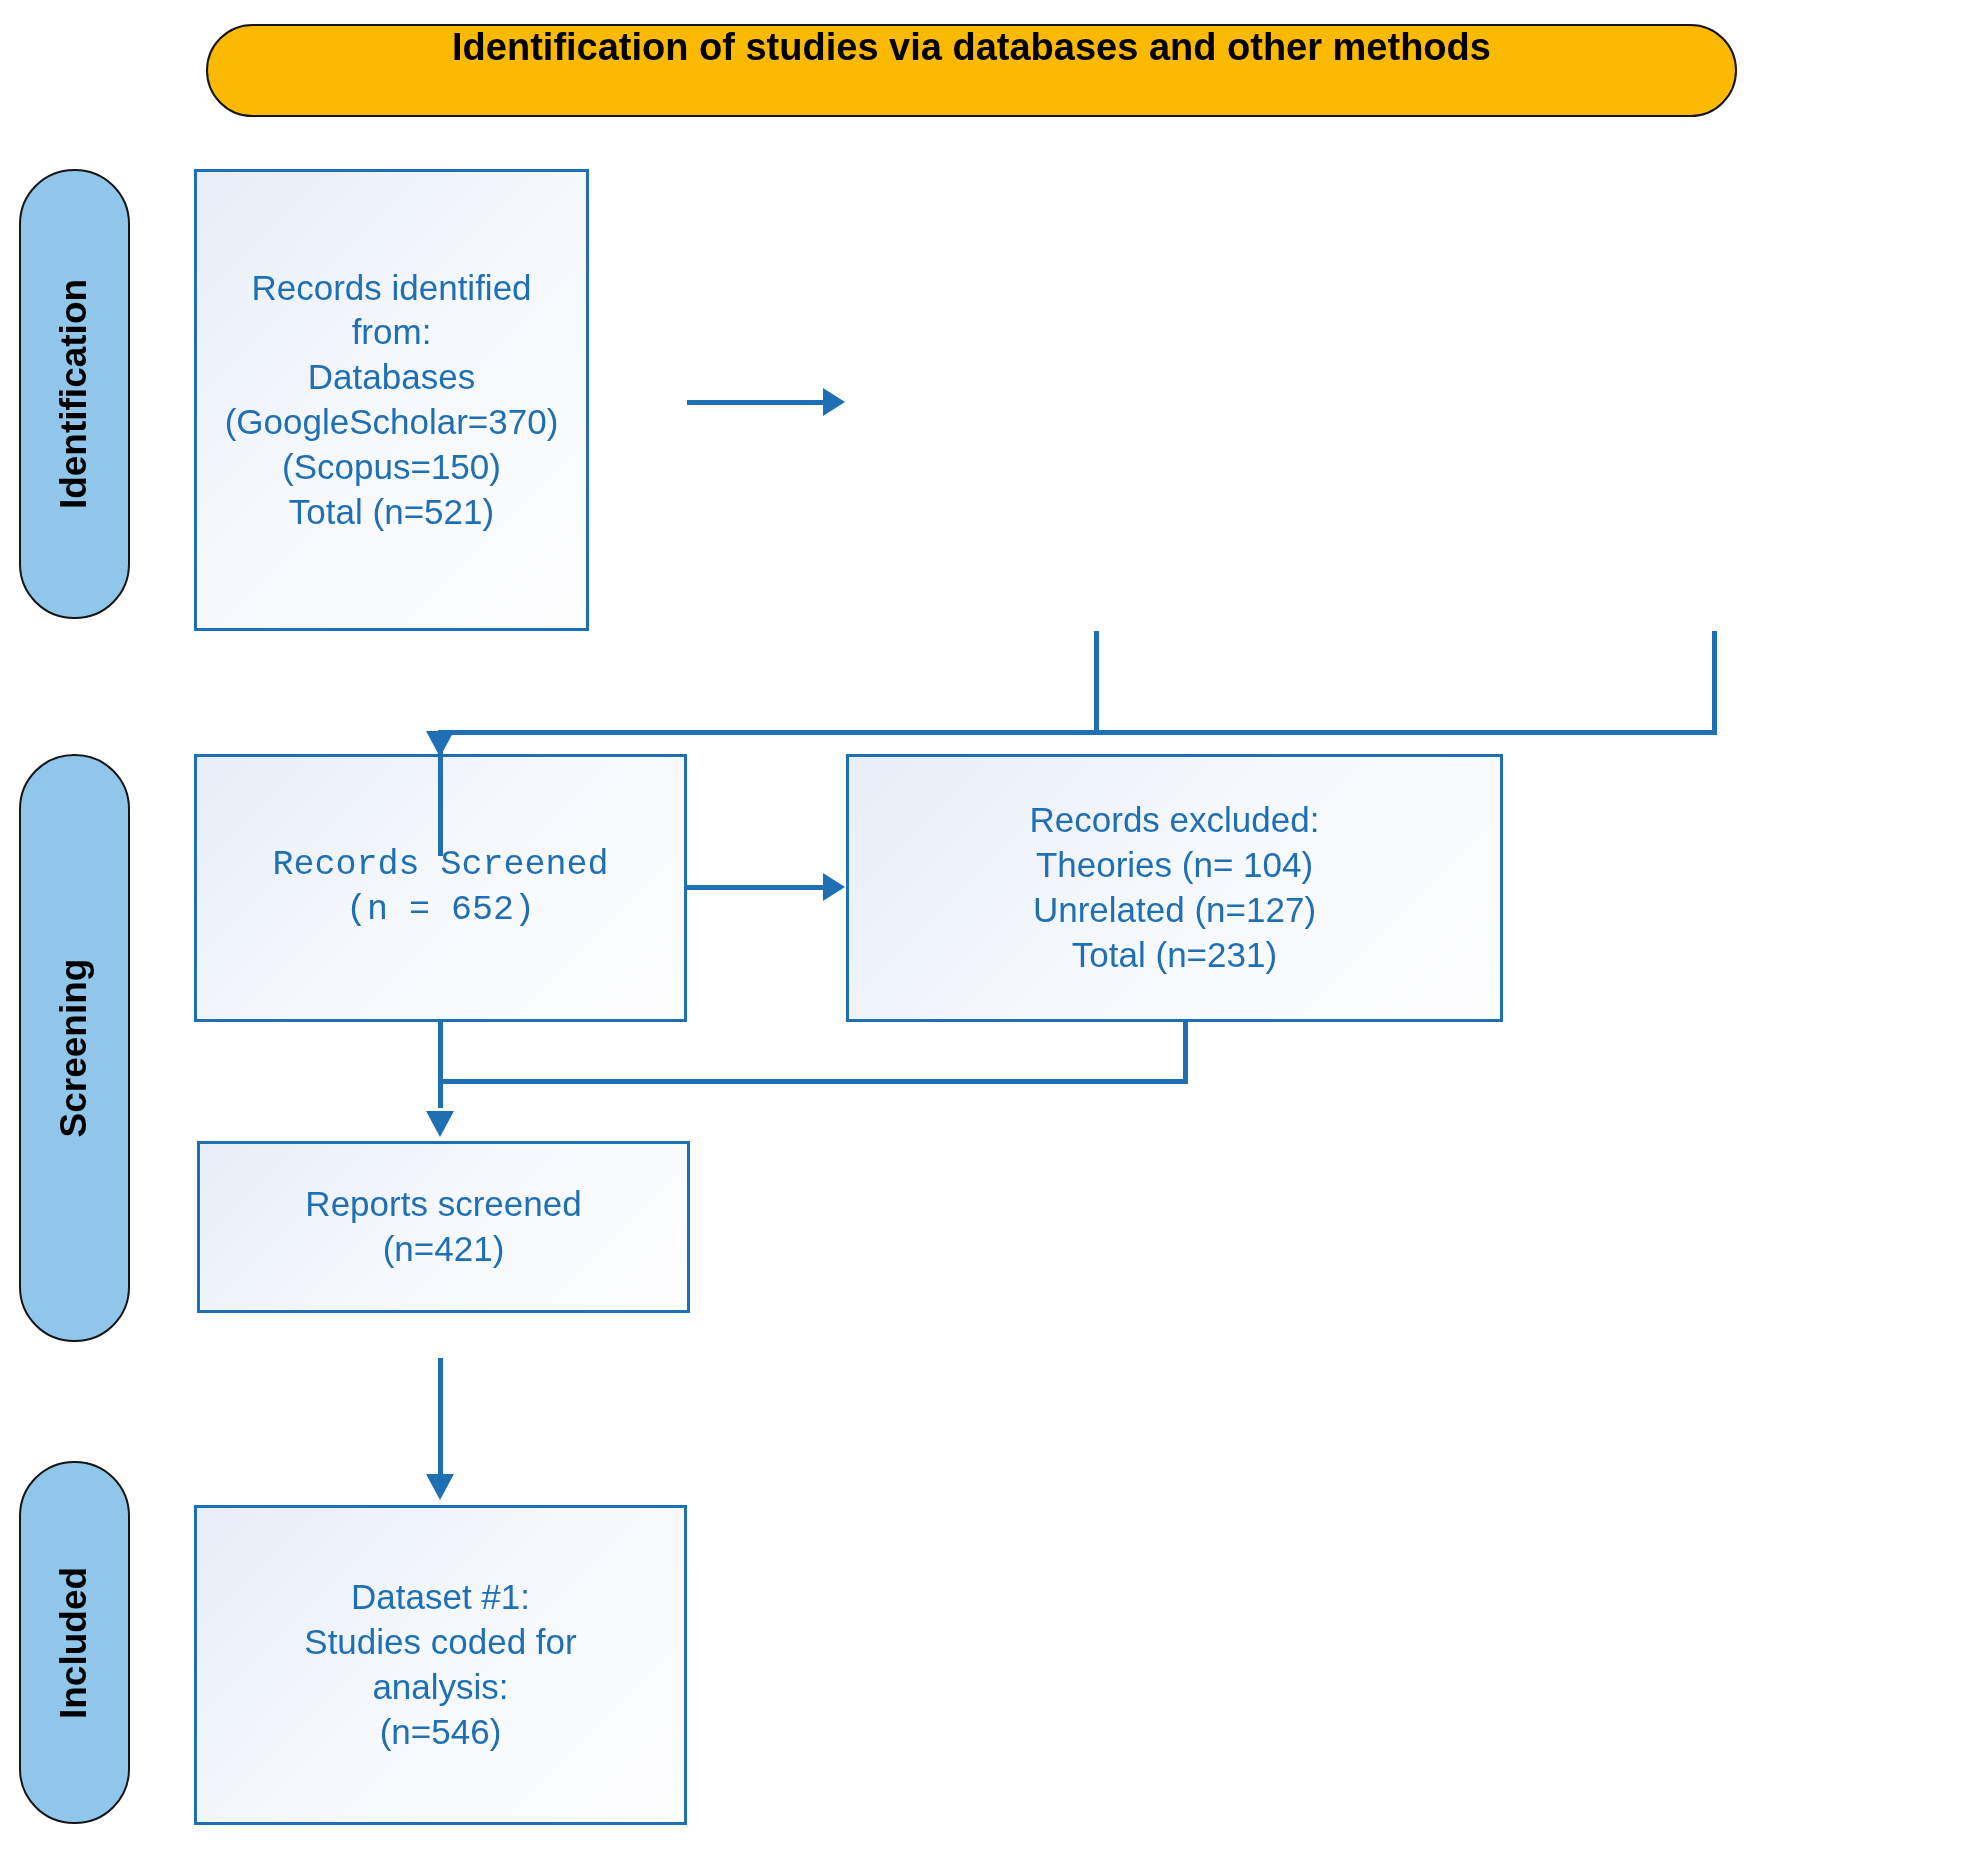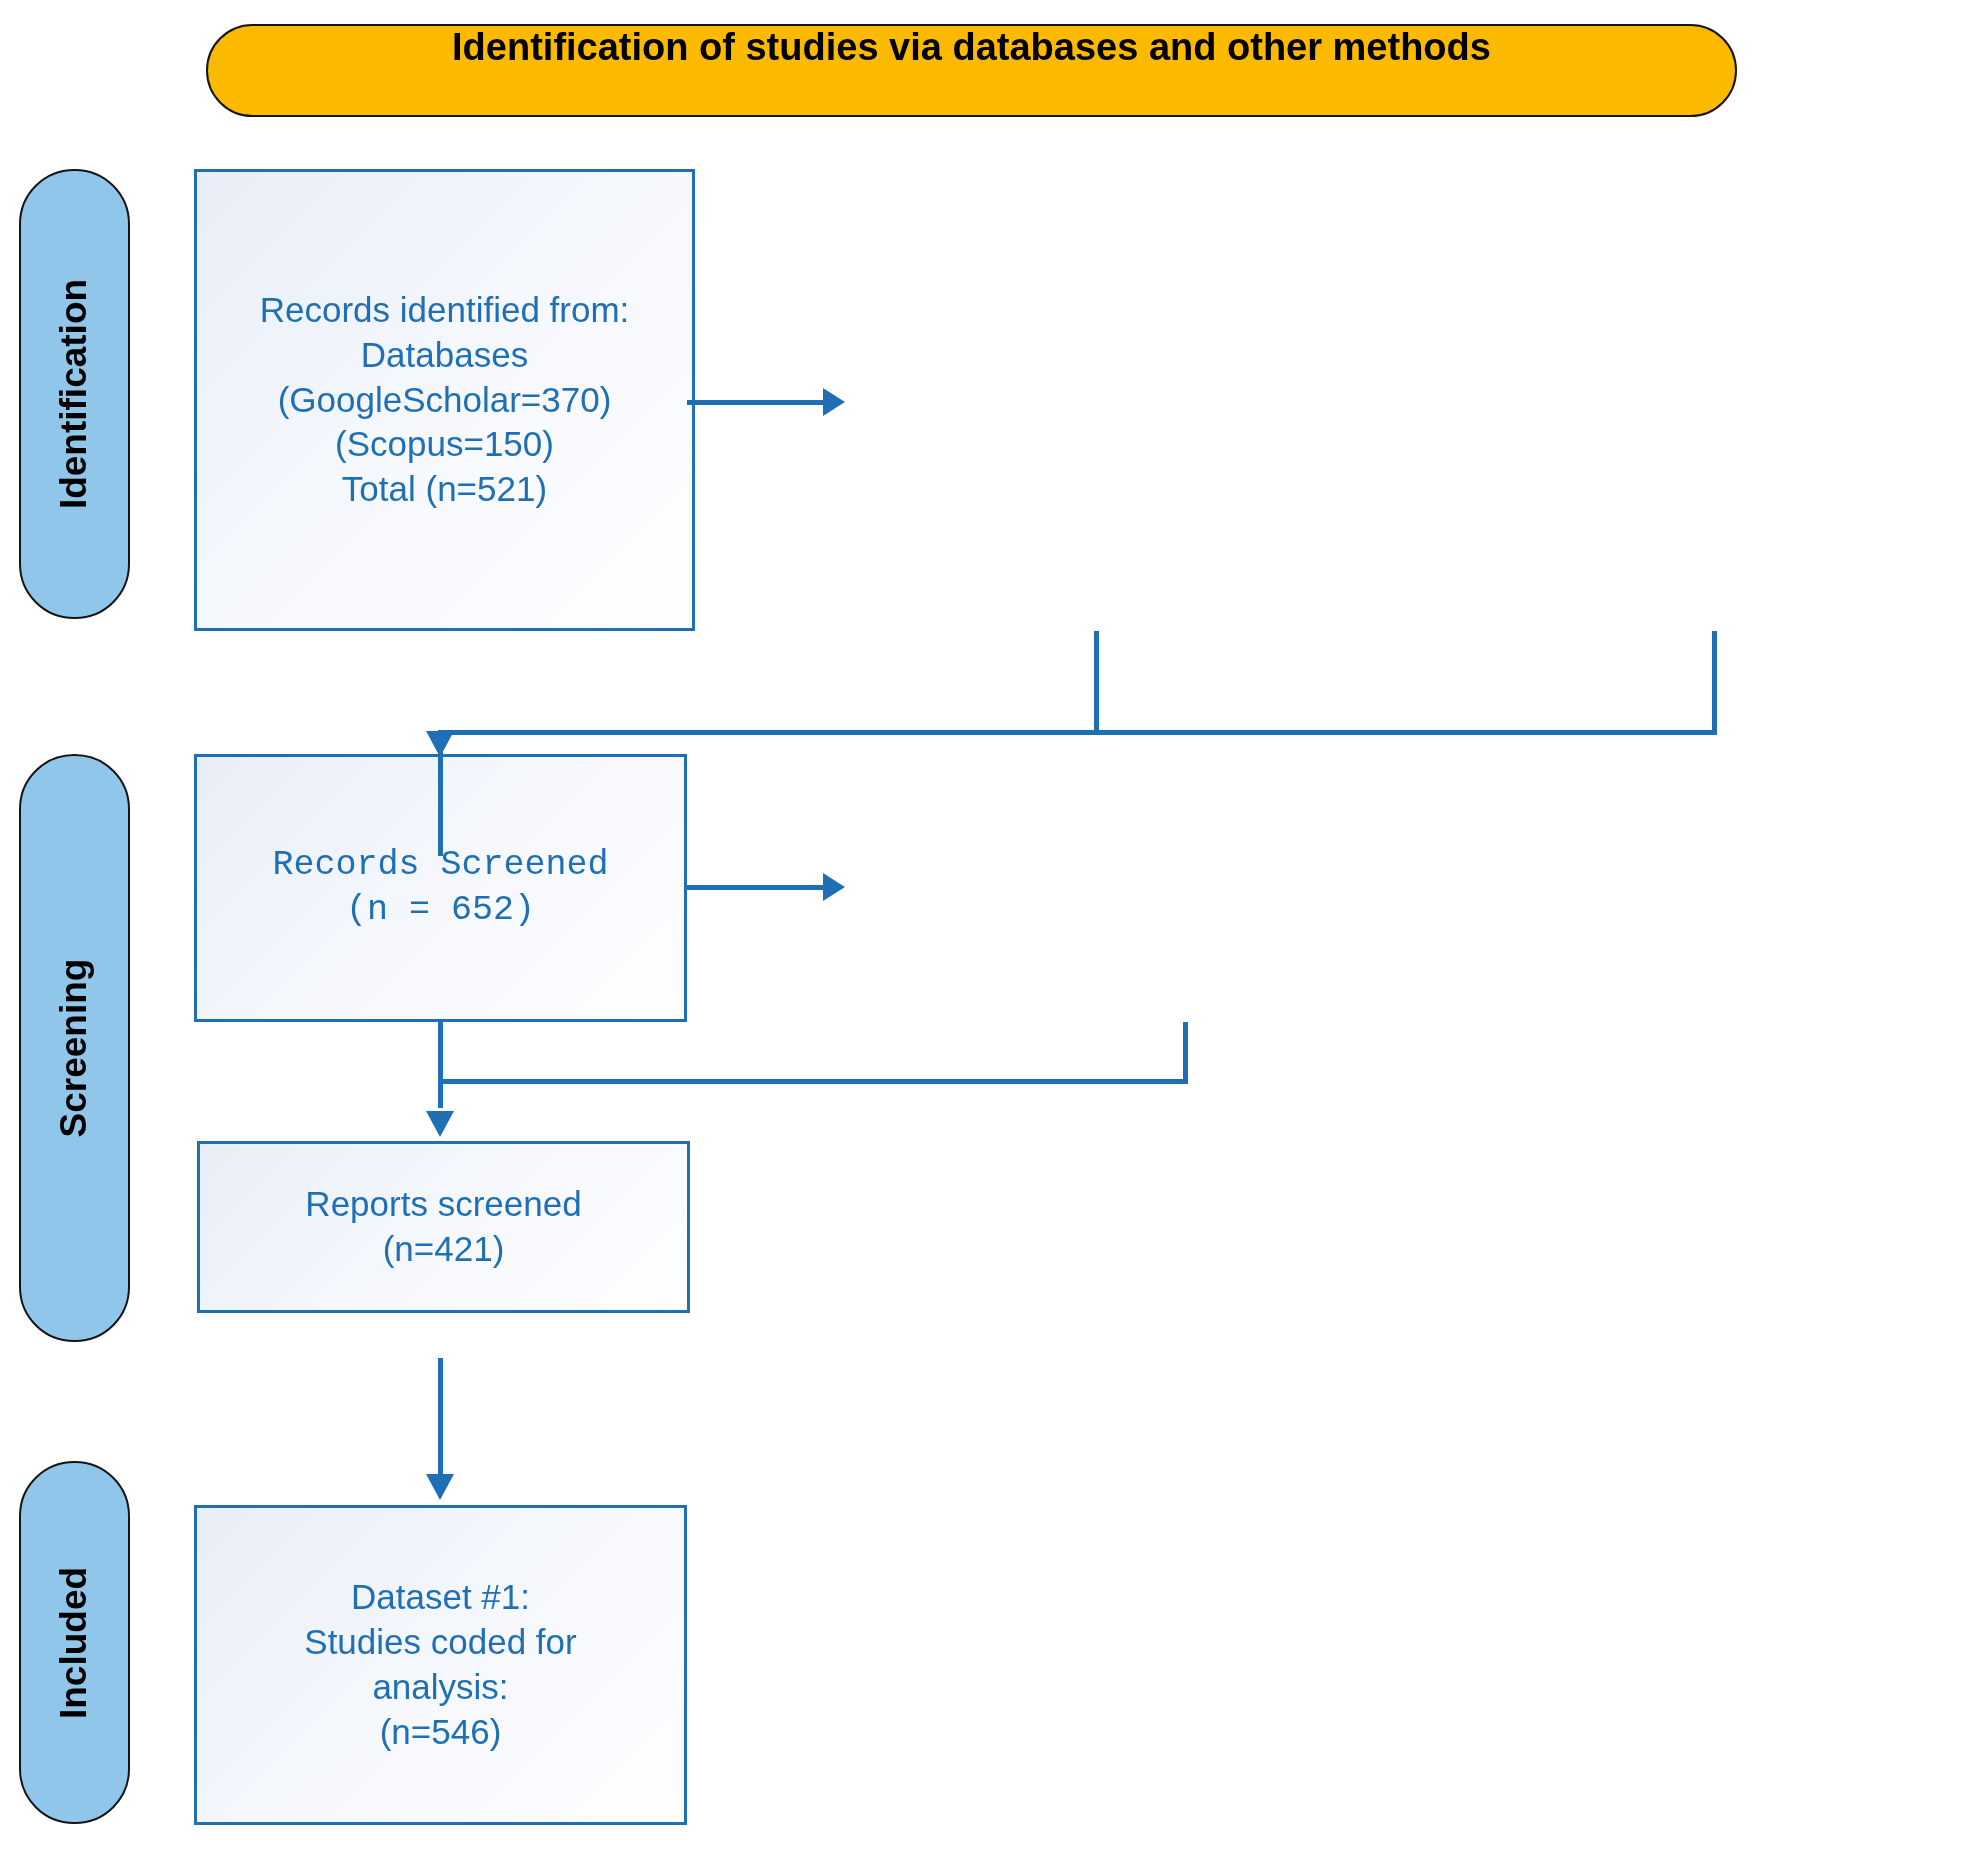--- a/index.html
+++ b/index.html
@@ -57,21 +57,21 @@
     padding: 10.4px 15.6px;
   }
   .flow-box .box-text {
     color: #1F6FB5;
     font-size: 35px;
     line-height: 1.28;
     text-align: center;
     white-space: pre-line;
   }
 
-  #box-identified-databases { left: 194px;  top: 169px;  width: 501px;  height: 462px; }
+  #box-identified-databases { left: 194px;  top: 169px;  width: 395px;  height: 462px; }
   #box-removed-before       { left: 846px;  top: 169px;  width: 502px;  height: 462px; }
   #box-identified-other     { left: 1470px; top: 169px;  width: 489px;  height: 462px; }
   #box-records-screened     { left: 194px;  top: 754px;  width: 493px;  height: 268px; font-family: Liberation Mono, monospace; }
   #box-records-excluded     { left: 846px;  top: 754px;  width: 657px;  height: 268px; }
   #box-reports-screened     { left: 197px;  top: 1141px; width: 493px;  height: 172px; }
   #box-dataset-one          { left: 194px;  top: 1505px; width: 493px;  height: 320px; }
 
   
   .conn {
     position: absolute;
@@ -119,20 +119,26 @@
 Databases
 (GoogleScholar=370)
 (Scopus=150)
 Total (n=521)</span>
   </div>
 
   <div class="flow-box" id="box-records-screened">
     <span class="box-text">Records Screened
 (n = 652)</span>
   </div>
+  <div class="flow-box" id="box-records-excluded">
+    <span class="box-text">Records excluded:
+Theories (n= 104)
+Unrelated (n=127)
+Total (n=231)</span>
+  </div>
   <div class="flow-box" id="box-reports-screened">
     <span class="box-text">Reports screened
 (n=421)</span>
   </div>
 
   <div class="flow-box" id="box-dataset-one">
     <span class="box-text">Dataset #1:
 Studies coded for
 analysis:
 (n=546)</span>

